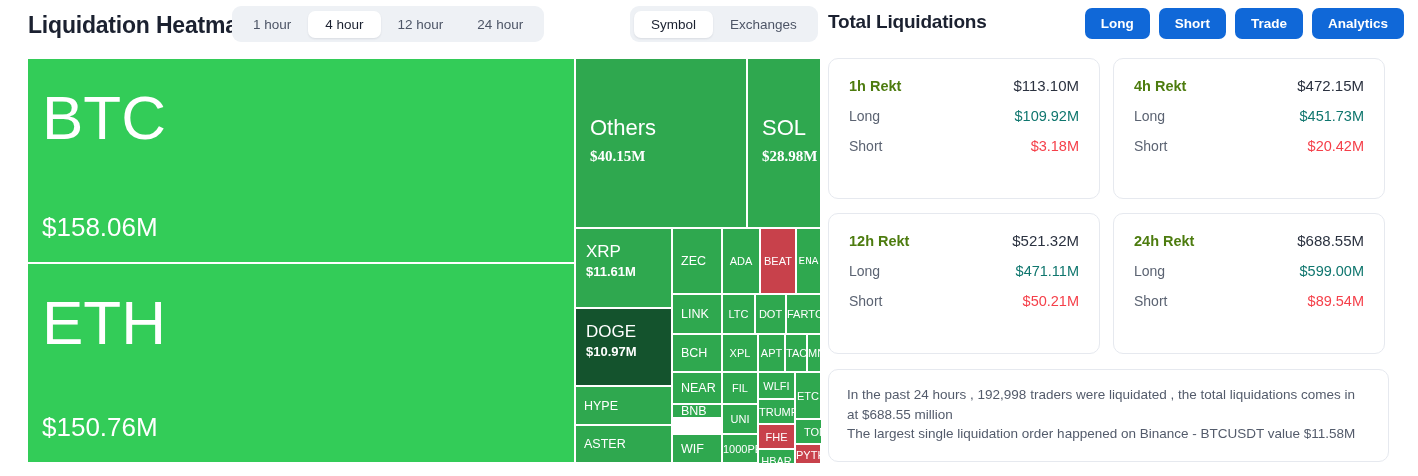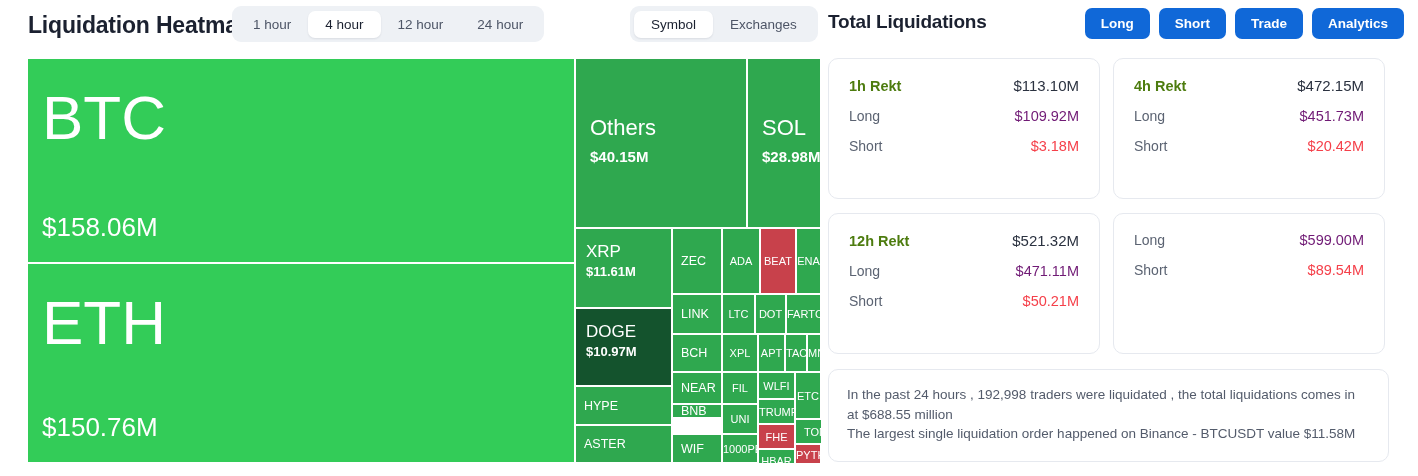--- a/index.html
+++ b/index.html
@@ -59,21 +59,21 @@
     white-space: nowrap; overflow: hidden; font-weight: 400; line-height: 1;
   }
   .tile .val {
     position: absolute; left: 0; right: 0;
     white-space: nowrap; overflow: hidden; font-weight: 700; line-height: 1;
   }
   
   .t-xl .sym { font-size: 62px; left: 14px; top: 28px; }
   .t-xl .val { font-size: 26px; left: 14px; bottom: 22px; font-weight: 400; }
   .t-lg .sym { font-size: 22px; left: 14px; top: 58px; }
-  .t-lg .val { font-size: 15px; left: 14px; top: 90px; }
+  .t-lg .val { font-size: 15px; left: 14px; top: 90px; font-family: Liberation Serif, serif; }
   .t-md .sym { font-size: 17px; left: 10px; top: 14px; }
   .t-md .val { font-size: 13px; left: 10px; top: 36px; }
   .t-sm .sym { font-size: 12.5px; left: 8px; top: 50%; transform: translateY(-50%); }
   .t-xs .sym { font-size: 11px; left: 5px; top: 50%; transform: translateY(-50%); }
   .t-ctr .sym { text-align: center; left: 0; right: 0; }
 
   
   .card {
     position: absolute; background: #ffffff;
     border: 1px solid #e6e9ef; border-radius: 10px;
@@ -81,21 +81,21 @@
   .stat-card { width: 272px; height: 141px; padding: 18px 20px; }
   .stat-row {
     display: flex; justify-content: space-between; align-items: baseline;
     margin-bottom: 14px;
   }
   .stat-row:last-child { margin-bottom: 0; }
   .stat-label { font-size: 14px; color: #5b6372; }
   .stat-label.head { font-size: 14.5px; font-weight: 700; color: #4d7c0f; }
   .stat-value { font-size: 14.5px; color: #2b3240; }
   .stat-value.head { font-size: 15px; color: #2b3240; }
-  .stat-value.long { color: #701a75; text-align: center; }
+  .stat-value.long { color: #0f766e; text-align: center; }
   .stat-value.short { color: #f5404a; }
 
   .summary-card {
     left: 828px; top: 369px; width: 561px; height: 93px;
     padding: 15px 18px;
   }
   .summary-line {
     font-size: 13.5px; color: #535b6b; line-height: 1.45;
   }
 </style>
@@ -161,21 +161,21 @@
       </div>
       <div class="tile t-sm" style="left: 548px; top: 367px; width: 97px; height: 38px; background: rgb(47, 168, 79);">
         <span class="sym">ASTER</span>
       </div>
       <div class="tile t-xs t-ctr" style="left: 695px; top: 170px; width: 38px; height: 66px; background: rgb(47, 168, 79);">
         <span class="sym">ADA</span>
       </div>
       <div class="tile t-xs t-ctr" style="left: 733px; top: 170px; width: 36px; height: 66px; background: rgb(200, 65, 75);">
         <span class="sym">BEAT</span>
       </div>
-      <div class="tile t-xs t-ctr" style="left: 769px; top: 170px; width: 25px; height: 66px; background: rgb(47, 168, 79);">
+      <div class="tile t-xs t-ctr" style="left: 769px; top: 170px; width: 25px; height: 66px; background: rgb(47, 168, 79); font-family: Liberation Mono, monospace;">
         <span class="sym">ENA</span>
       </div>
       <div class="tile t-sm" style="left: 645px; top: 236px; width: 50px; height: 40px; background: rgb(47, 168, 79);">
         <span class="sym">LINK</span>
       </div>
       <div class="tile t-xs t-ctr" style="left: 695px; top: 236px; width: 33px; height: 40px; background: rgb(47, 168, 79);">
         <span class="sym">LTC</span>
       </div>
       <div class="tile t-xs t-ctr" style="left: 728px; top: 236px; width: 31px; height: 40px; background: rgb(47, 168, 79);">
         <span class="sym">DOT</span>
@@ -276,20 +276,24 @@
         <div class="stat-row">
           <span class="stat-label">Long</span>
           <span class="stat-value long">$471.11M</span>
         </div>
         <div class="stat-row">
           <span class="stat-label">Short</span>
           <span class="stat-value short">$50.21M</span>
         </div>
       </div>
       <div class="card stat-card" style="left: 1113px; top: 213px;">
+        <div class="stat-row">
+          <span class="stat-label head">24h Rekt</span>
+          <span class="stat-value head">$688.55M</span>
+        </div>
         <div class="stat-row">
           <span class="stat-label">Long</span>
           <span class="stat-value long">$599.00M</span>
         </div>
         <div class="stat-row">
           <span class="stat-label">Short</span>
           <span class="stat-value short">$89.54M</span>
         </div>
       </div>
     </div>

